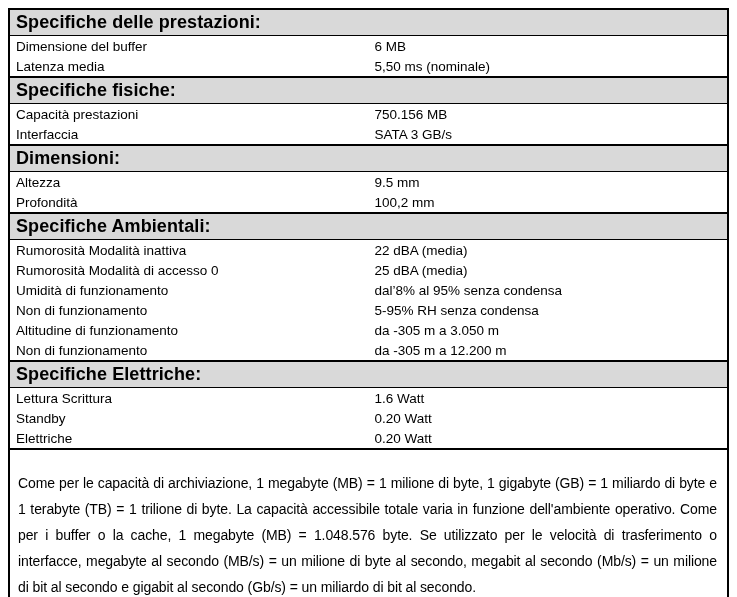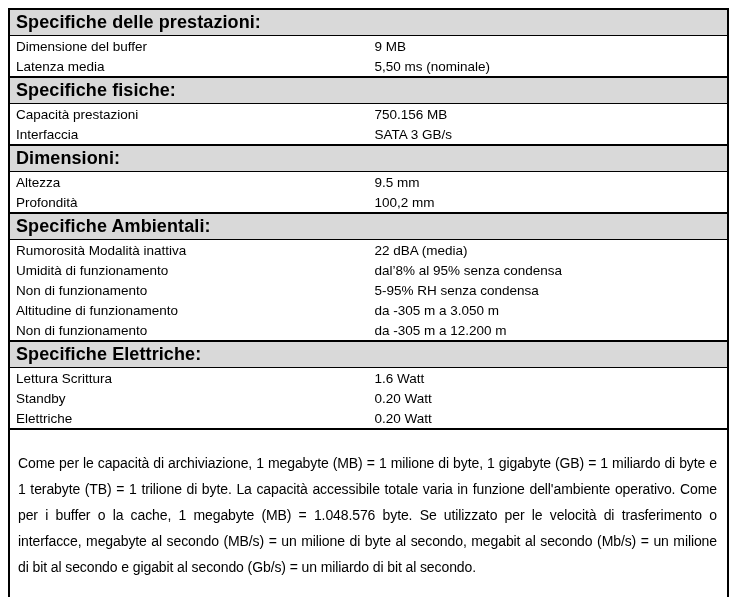--- a/index.html
+++ b/index.html
@@ -61,21 +61,21 @@
 
 <div class="sheet">
   <table class="spec-table">
 
     <tbody>
         <tr class="section-row">
       <th colspan="2">Specifiche delle prestazioni:</th>
     </tr>
     <tr class="data-row">
       <td class="label-cell">Dimensione del buffer</td>
-      <td class="value-cell">9 MB</td>
+      <td class="value-cell">6 MB</td>
     </tr>
     <tr class="data-row">
       <td class="label-cell">Latenza media</td>
       <td class="value-cell">5,50 ms (nominale)</td>
     </tr>
 
     <tr class="section-row">
       <th colspan="2">Specifiche fisiche:</th>
     </tr>
     <tr class="data-row">
@@ -98,20 +98,24 @@
       <td class="label-cell">Profondità</td>
       <td class="value-cell">100,2 mm</td>
     </tr>
 
     <tr class="section-row">
       <th colspan="2">Specifiche Ambientali:</th>
     </tr>
     <tr class="data-row">
       <td class="label-cell">Rumorosità Modalità inattiva</td>
       <td class="value-cell">22 dBA (media)</td>
+    </tr>
+    <tr class="data-row">
+      <td class="label-cell">Rumorosità Modalità di accesso 0</td>
+      <td class="value-cell">25 dBA (media)</td>
     </tr>
     <tr class="data-row">
       <td class="label-cell">Umidità di funzionamento</td>
       <td class="value-cell">dal’8% al 95% senza condensa</td>
     </tr>
     <tr class="data-row">
       <td class="label-cell">Non di funzionamento</td>
       <td class="value-cell">5-95% RH senza condensa</td>
     </tr>
     <tr class="data-row">

